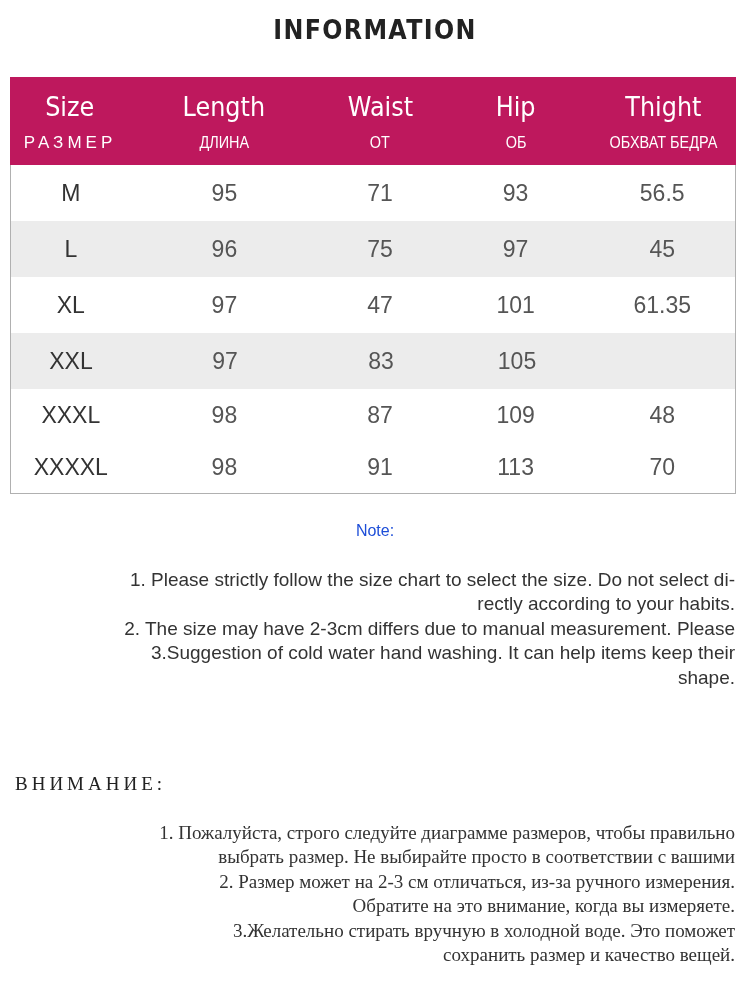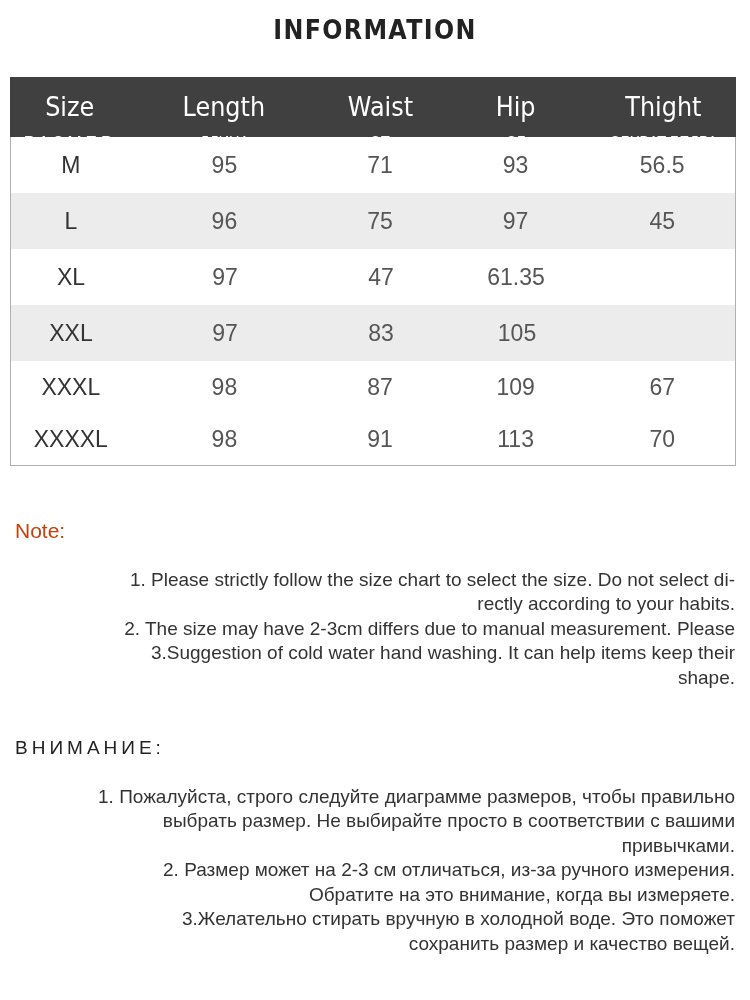--- a/index.html
+++ b/index.html
@@ -1,35 +1,35 @@
 <!DOCTYPE html>
 <html><head>
 <meta charset="utf-8">
 <style>
   html, body { margin: 0; padding: 0; background: #ffffff; }
   body { width: 750px; height: 1000px; position: relative; overflow: hidden; font-family: "Liberation Sans", sans-serif; color: #333; }
   .title { position: absolute; top: 14px; left: 0; width: 750px; text-align: center; font-family: "DejaVu Sans", sans-serif; font-weight: bold; font-size: 27px; letter-spacing: 1.5px; color: #222; transform: scaleX(0.88); transform-origin: center; }
   .table { position: absolute; left: 10px; top: 77px; width: 726px; border: 1px solid #b0b0b0; border-top: none; box-sizing: border-box; }
-  .thead { height: 60px; background: #404040; display: flex; margin-left: -1px; margin-right: -1px; }
+  .thead { height: 88px; background: #be185d; display: flex; margin-left: -1px; margin-right: -1px; }
   .th { display: flex; flex-direction: column; align-items: center; justify-content: flex-start; color: #fff; }
   .th .en { font-family: "DejaVu Sans", sans-serif; font-size: 26px; margin-top: 12px; height: 36px; line-height: 36px; transform: scaleX(0.92); }
   .th .ru { font-family: "Liberation Sans", sans-serif; font-size: 17px; margin-top: 8px; transform: scaleX(0.85); white-space: nowrap; }
   .th .ru.spaced { letter-spacing: 4px; transform: none; font-size: 17px; }
   .row { display: flex; height: 56px; align-items: center; }
   .row.gray { background: #ececec; }
   .row.short { height: 52px; }
   .cell { text-align: center; font-size: 23px; color: #555; }
   .cell.size { color: #333; font-size: 23px; }
   .c0 { width: 120px; }
   .c1 { width: 188px; }
   .c2 { width: 124px; }
   .c3 { width: 148px; }
   .c4 { width: 146px; }
   .note { position: absolute; left: 15px; width: 720px; font-size: 19px; color: #333; line-height: 24.5px; }
-  .note-heading { font-size: 21px; color: #c2410c; }
+  .note-heading { font-size: 16px; color: #1d4ed8; text-align: center; }
   .ru-heading { letter-spacing: 4px; font-size: 19px; color: #222; }
   .para { margin: 0; text-align: right; }
 </style>
 </head>
 <body>
 
 <div class="title">INFORMATION</div>
 
 <div class="table">
   <div class="thead">
@@ -66,57 +66,57 @@
     <div class="cell size c0">L</div>
     <div class="cell c1">96</div>
     <div class="cell c2">75</div>
     <div class="cell c3">97</div>
     <div class="cell c4">45</div>
   </div>
   <div class="row">
     <div class="cell size c0">XL</div>
     <div class="cell c1">97</div>
     <div class="cell c2">47</div>
+    <div class="cell c3">101</div>
     <div class="cell c4">61.35</div>
   </div>
   <div class="row gray">
     <div class="cell size c0">XXL</div>
     <div class="cell c1">97</div>
     <div class="cell c2">83</div>
     <div class="cell c3">105</div>
   </div>
   <div class="row short">
     <div class="cell size c0">XXXL</div>
     <div class="cell c1">98</div>
     <div class="cell c2">87</div>
     <div class="cell c3">109</div>
-    <div class="cell c4">67</div>
+    <div class="cell c4">48</div>
   </div>
   <div class="row short">
     <div class="cell size c0">XXXXL</div>
     <div class="cell c1">98</div>
     <div class="cell c2">91</div>
     <div class="cell c3">113</div>
     <div class="cell c4">70</div>
   </div>
 </div>
 
 <div class="note" style="top: 519px;">
   <div class="note-heading">Note:</div>
   <div style="height: 24px;"></div>
   <p class="para">1. Please strictly follow the size chart  to select the size. Do not select di-</p>
   <p class="para">rectly according to your habits.</p>
   <p class="para">2. The size may have 2-3cm differs due to manual measurement. Please</p>
   <p class="para">3.Suggestion of cold water hand washing. It can help items keep their</p>
   <p class="para">shape.</p>
 </div>
 
-<div class="note" style="top: 736px;">
+<div class="note" style="top: 772px; font-family: Liberation Serif, serif;">
   <div class="ru-heading">ВНИМАНИЕ:</div>
   <div style="height: 24px;"></div>
   <p class="para">1. Пожалуйста, строго следуйте диаграмме размеров, чтобы правильно</p>
   <p class="para">выбрать размер. Не выбирайте просто в соответствии с вашими</p>
-  <p class="para">привычками.</p>
   <p class="para">2. Размер может на 2-3 см отличаться, из-за ручного измерения.</p>
   <p class="para">Обратите на это внимание, когда вы измеряете.</p>
   <p class="para">3.Желательно стирать вручную в холодной воде. Это поможет</p>
   <p class="para">сохранить размер и качество вещей.</p>
 </div>
 
 </body></html>

